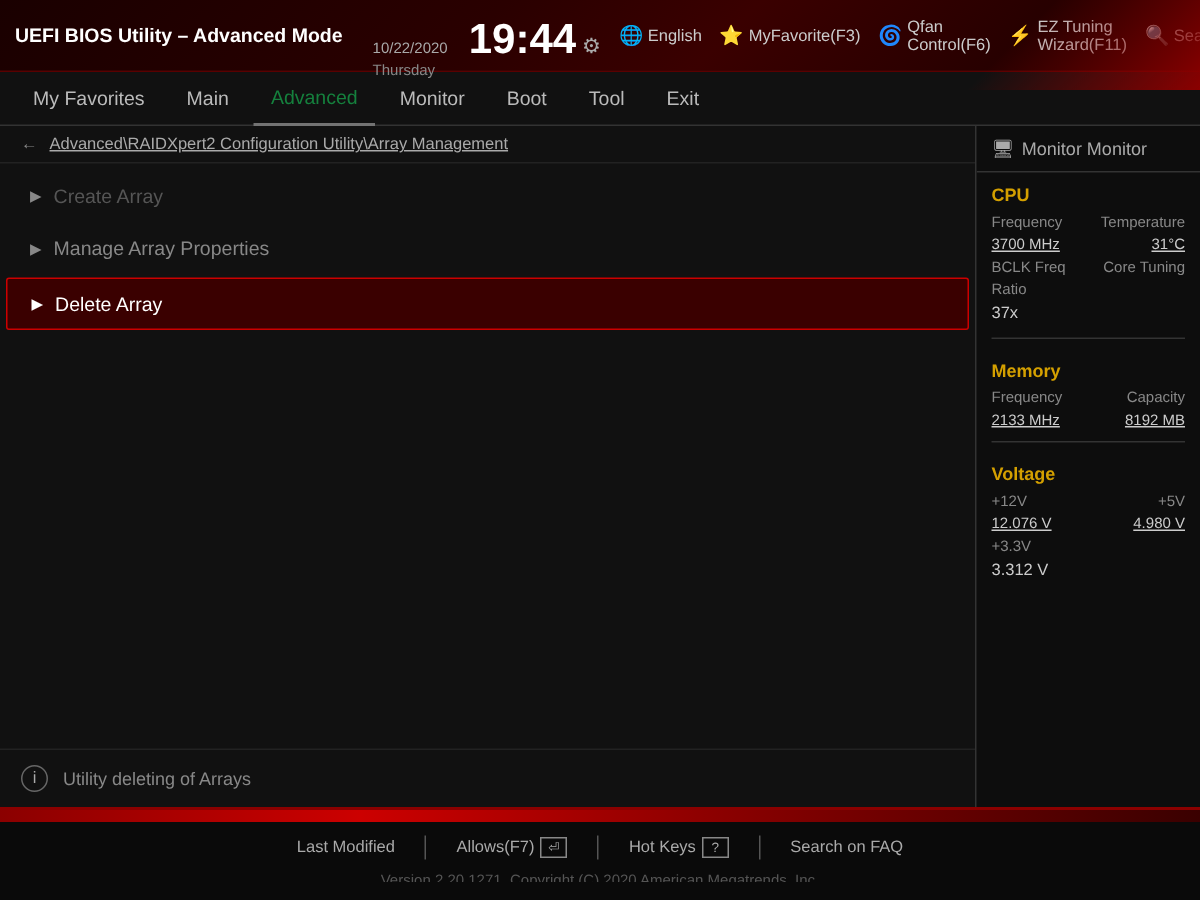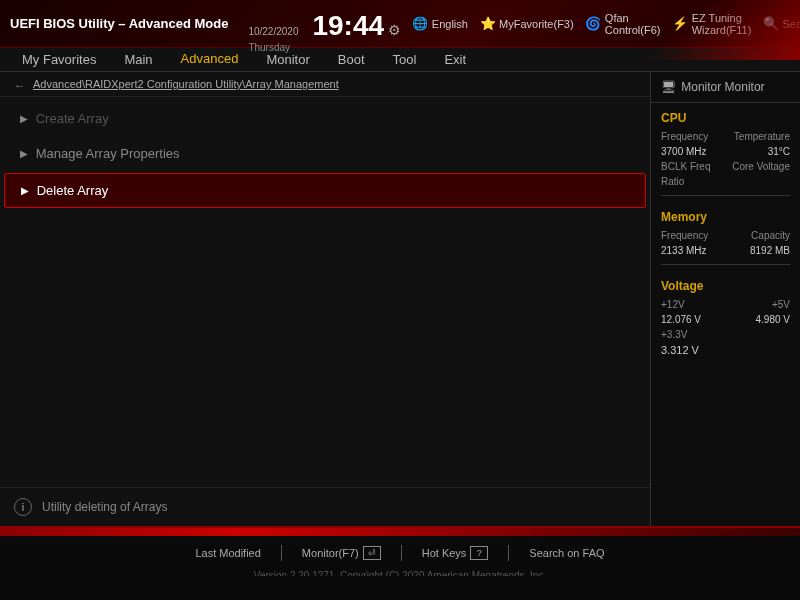--- a/index.html
+++ b/index.html
@@ -65,40 +65,40 @@
       top: 0;
       width: 200px;
       height: 60px;
       background: linear-gradient(135deg, transparent 40%, #8b0000 100%);
       pointer-events: none;
     }
 
     
     .navbar {
       background: #111;
-      height: 24px;
+      height: 36px;
       display: flex;
       align-items: center;
       padding: 0 10px;
       border-bottom: 1px solid #333;
       gap: 4px;
     }
     .nav-item {
       color: #bbb;
       font-size: 13px;
       padding: 4px 12px;
       cursor: pointer;
       text-decoration: none;
       height: 36px;
       display: flex;
       align-items: center;
     }
     .nav-item.active {
-      color: #eab308;
-      border-bottom: 2px solid #3b82f6;
+      color: #15803d;
+      border-bottom: 2px solid #737373;
     }
 
     
     .layout {
       display: flex;
       height: calc(600px - 60px - 36px - 50px);
     }
 
     
     .main-content {
@@ -214,20 +214,21 @@
       padding: 2px 10px;
       gap: 12px;
     }
     .hw-label {
       color: #888;
       font-size: 10px;
     }
     .hw-value {
       color: #ccc;
       font-size: 10px;
+      text-decoration: underline;
     }
     .hw-divider {
       border: none;
       border-top: 1px solid #333;
       margin: 6px 10px;
     }
     .hw-big-value {
       color: #ccc;
       font-size: 11px;
       padding: 2px 10px 4px;
@@ -388,25 +389,26 @@
     <div class="hw-row">
       <span class="hw-label">Frequency</span>
       <span class="hw-label">Temperature</span>
     </div>
     <div class="hw-row">
       <span class="hw-value">3700 MHz</span>
       <span class="hw-value">31°C</span>
     </div>
     <div class="hw-row">
       <span class="hw-label">BCLK Freq</span>
-      <span class="hw-label">Core Voltage</span>
+      <span class="hw-label">Core Tuning</span>
     </div>
     <div class="hw-row">
       <span class="hw-label">Ratio</span>
     </div>
+    <div class="hw-big-value">37x</div>
 
     <hr class="hw-divider">
 
     <div class="hw-section-title">Memory</div>
     <div class="hw-row">
       <span class="hw-label">Frequency</span>
       <span class="hw-label">Capacity</span>
     </div>
     <div class="hw-row">
       <span class="hw-value">2133 MHz</span>
@@ -434,21 +436,21 @@
 </div>
 
 <div class="bottom-bar">
   <div class="bottom-deco"></div>
   <div class="bottom-nav">
     <div class="bottom-nav-item">
       <span>Last Modified</span>
     </div>
     <div class="bottom-sep"></div>
     <div class="bottom-nav-item">
-      <span>Monitor(F7)</span>
+      <span>Allows(F7)</span>
       <div class="bottom-nav-icon">⏎</div>
     </div>
     <div class="bottom-sep"></div>
     <div class="bottom-nav-item">
       <span>Hot Keys</span>
       <div class="bottom-nav-icon">?</div>
     </div>
     <div class="bottom-sep"></div>
     <div class="bottom-nav-item">
       <span>Search on FAQ</span>

